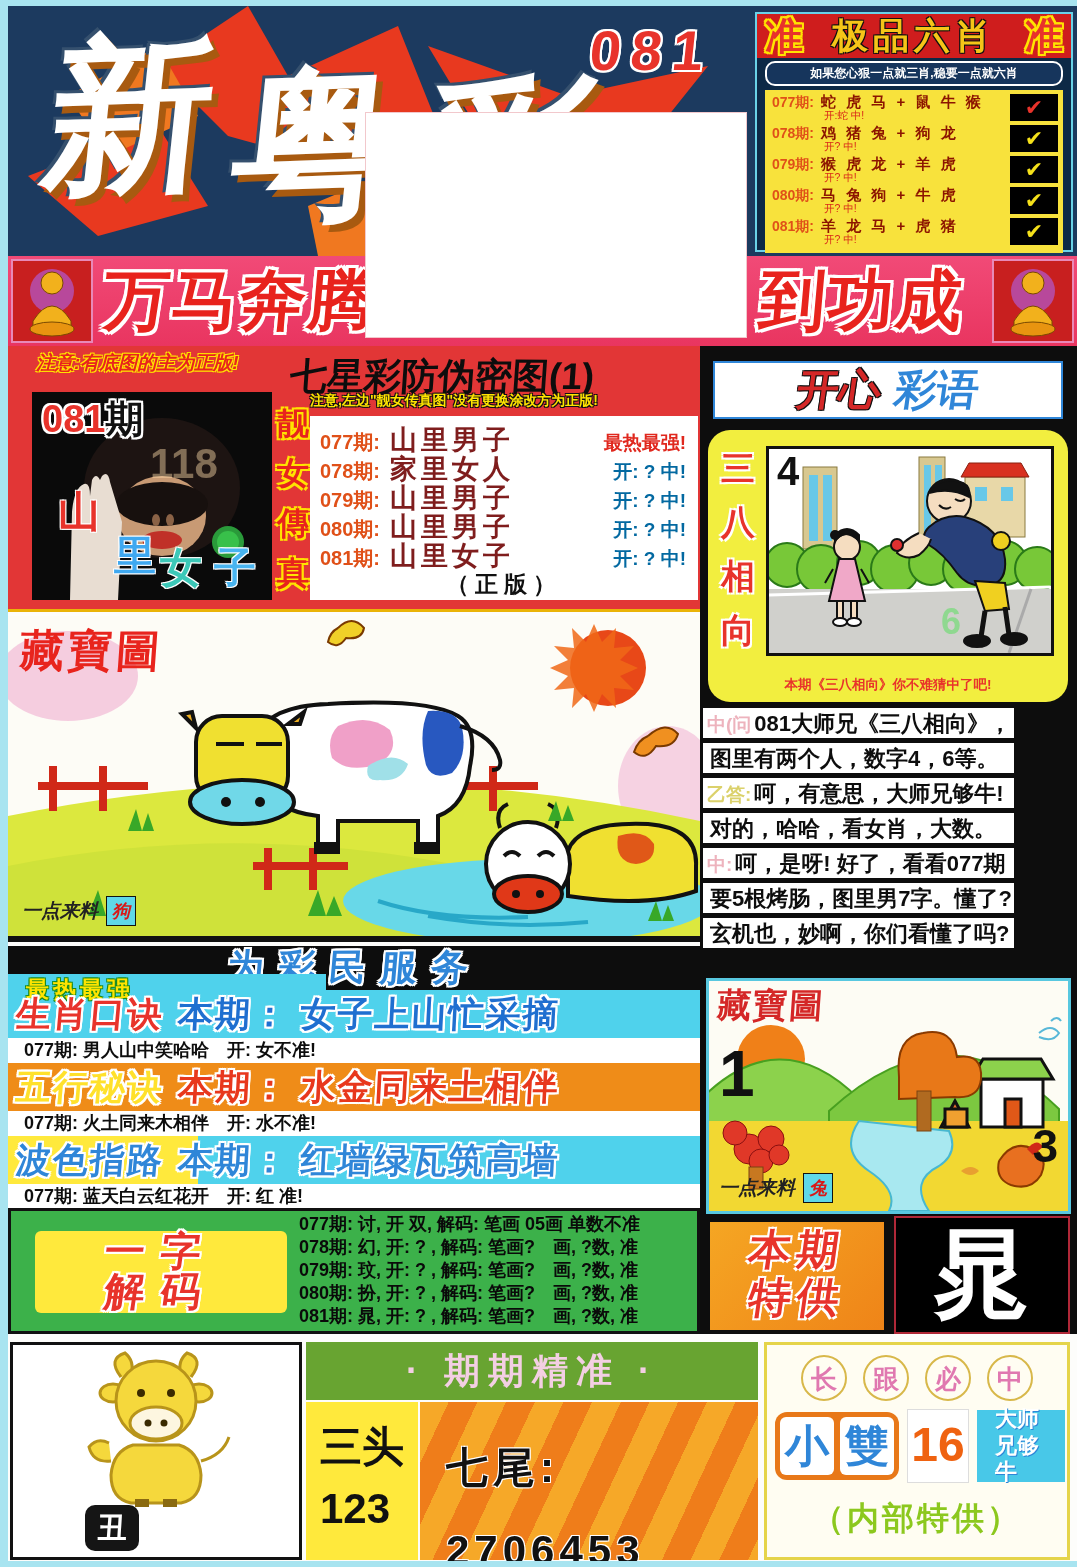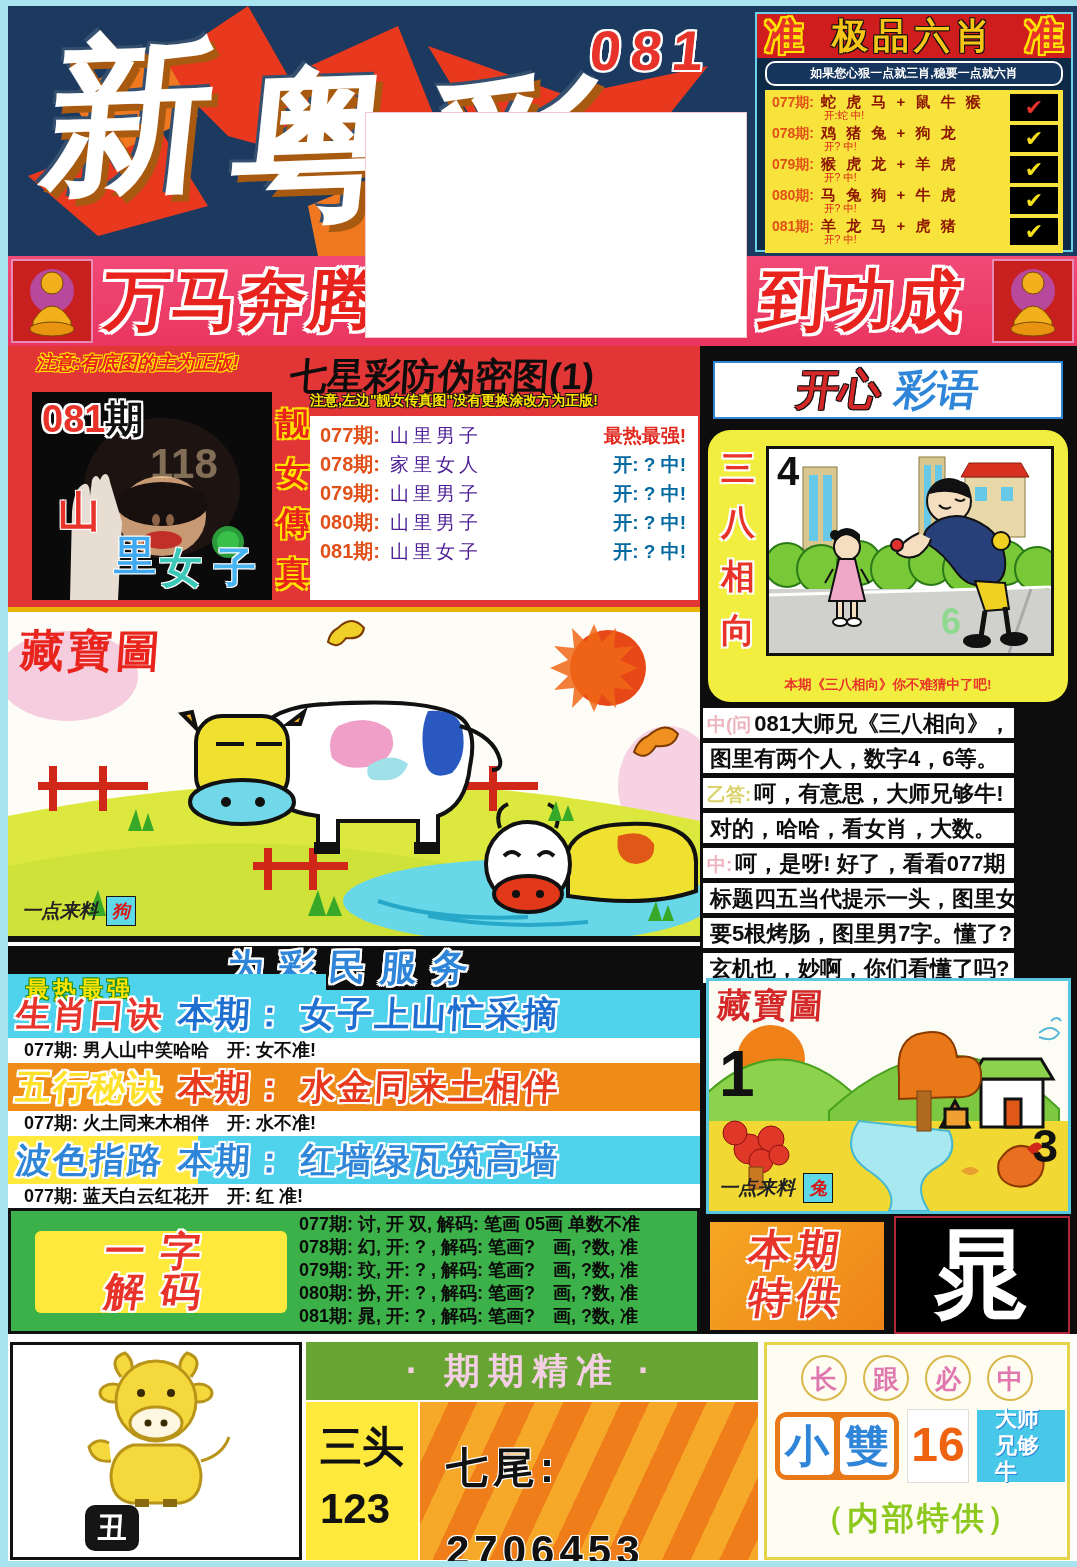--- a/index.html
+++ b/index.html
@@ -33,35 +33,35 @@
   .lx-chk span{font-size:22px;font-weight:900;color:#f5e11a;line-height:27px;}
   .lx-chk.red span{color:#e8332b;}
   
   .censor{background:#fff;z-index:6;border:1px solid #f2c8cc;box-sizing:border-box;}
   
   .banner{left:8px;top:256px;width:1069px;height:90px;background:linear-gradient(180deg,#f14a77,#e93560);}
   .buddha{position:absolute;top:3px;width:82px;height:84px;background:#c81f1f;border:2px solid #e889b8;box-sizing:border-box;}
   .banner-txt{position:absolute;top:0;font-size:66px;font-weight:900;color:#e8231d;letter-spacing:2px;transform:skewX(-5deg);
               text-shadow:-3px -3px 0 #fff,3px -3px 0 #fff,-3px 3px 0 #fff,3px 3px 0 #fff,0 3px 0 #fff,0 -3px 0 #fff,3px 0 0 #fff,-3px 0 0 #fff;}
   
-  .secA{left:8px;top:346px;width:692px;height:266px;background:#e23636;border-bottom:5px solid #eab308;box-sizing:border-box;}
+  .secA{left:8px;top:346px;width:692px;height:266px;background:#e23636;border-bottom:3px solid #eab308;box-sizing:border-box;}
   .qx-note-top{position:absolute;left:28px;top:4px;font-size:19px;font-weight:900;font-style:italic;color:#e8241d;
                text-shadow:-1px -1px 0 #ffe400,1px -1px 0 #ffe400,-1px 1px 0 #ffe400,1px 1px 0 #ffe400;}
   .qx-title{position:absolute;left:282px;top:6px;font-size:37px;font-weight:900;color:#0d0d0d;transform:skewX(-4deg);letter-spacing:0px;white-space:nowrap;}
   .photo{position:absolute;left:24px;top:46px;width:240px;height:208px;background:#0a0a0a;overflow:hidden;text-align:center;}
   .photo-issue{position:absolute;left:10px;top:2px;font-size:38px;font-weight:900;}
   .ph-ch{position:absolute;font-size:42px;font-weight:900;}
   .side-label{position:absolute;left:268px;top:56px;width:34px;text-align:center;}
   .side-label span{display:block;font-size:32px;font-weight:900;color:#e8241d;margin-bottom:6px;
                    text-shadow:-2px -2px 0 #ffe400,2px -2px 0 #ffe400,-2px 2px 0 #ffe400,2px 2px 0 #ffe400;}
   .qx-note{position:absolute;left:302px;top:46px;width:390px;font-size:14px;font-weight:900;color:#ffe400;}
   .qx-box{position:absolute;left:302px;top:70px;width:388px;height:184px;background:#fff;padding:6px 10px;box-sizing:border-box;}
   .qxrow{display:flex;align-items:baseline;height:29px;gap:10px;}
   .qx-per{font-size:20px;font-weight:900;color:#e05018;}
-  .qx-txt{font-size:19px;font-weight:400;color:#4c1d95;letter-spacing:4px;}
+  .qx-txt{font-size:27px;font-weight:700;color:#7f1d1d;letter-spacing:4px;}
   .qx-res{margin-left:auto;font-size:19px;font-weight:900;color:#0369a1;padding-right:2px;}
   .qx-res.red{color:#e0281e;}
   .qx-foot{text-align:center;font-size:23px;font-weight:900;color:#111;margin-top:2px;letter-spacing:6px;}
   
   .secB{left:8px;top:616px;width:692px;height:326px;background:#fff;border-bottom:6px solid #111;box-sizing:border-box;overflow:hidden;}
   .tz-label{position:absolute;left:12px;top:6px;font-size:44px;font-weight:900;color:#e8241d;letter-spacing:4px;transform:skewX(-4deg);}
   .tz-src{position:absolute;font-size:19px;font-weight:bold;font-style:italic;color:#222;}
   .tz-tag{display:inline-block;background:#5fd8e8;color:#d81818;font-size:18px;font-weight:900;padding:2px 5px;margin-left:8px;border:1px solid #111;}
   
   .secC{left:8px;top:946px;width:692px;height:262px;background:#fff;}
@@ -280,20 +280,21 @@
       <div class="qxrow">
           <span class="qx-per">080期:</span>
           <span class="qx-txt">山里男子</span>
           <span class="qx-res">开: ? 中!</span>
         </div>
       <div class="qxrow">
           <span class="qx-per">081期:</span>
           <span class="qx-txt">山里女子</span>
           <span class="qx-res">开: ? 中!</span>
         </div>
+      <div class="qx-foot">（正版）</div>
     </div>
   </div>
 
   <div class="abs secB">
     <svg width="692" height="320" viewBox="0 0 692 320">
       <rect width="692" height="320" fill="#fdfcf6"></rect>
       <ellipse cx="60" cy="60" rx="70" ry="45" fill="#f2c0da" opacity=".8"></ellipse>
       <ellipse cx="660" cy="170" rx="50" ry="60" fill="#f2c0da" opacity=".7"></ellipse>
       <path d="M0,200 Q346,130 692,205 L692,320 0,320 Z" fill="#dce83e"></path>
       <path d="M0,250 Q250,200 500,260 L500,320 0,320 Z" fill="#cfe23a"></path>
@@ -458,21 +459,20 @@
       </div>
       <div class="card-cap">本期《三八相向》你不难猜中了吧!</div>
     </div>
 
     <div class="dlg">
       <div class="dlg-row"><span class="dlg-pre">中(问</span><span class="dlg-txt">081大师兄《三八相向》，</span></div>
       <div class="dlg-row"><span class="dlg-pre"></span><span class="dlg-txt">图里有两个人，数字4，6等。</span></div>
       <div class="dlg-row"><span class="dlg-pre" style="color:#cfc23a;">乙答:</span><span class="dlg-txt">呵，有意思，大师兄够牛!</span></div>
       <div class="dlg-row"><span class="dlg-pre"></span><span class="dlg-txt">对的，哈哈，看女肖，大数。</span></div>
       <div class="dlg-row"><span class="dlg-pre">中:</span><span class="dlg-txt">呵，是呀! 好了，看看077期</span></div>
-      <div class="dlg-row"><span class="dlg-pre"></span><span class="dlg-txt">标题四五当代提示一头，图里女</span></div>
       <div class="dlg-row"><span class="dlg-pre"></span><span class="dlg-txt">要5根烤肠，图里男7字。懂了?</span></div>
       <div class="dlg-row"><span class="dlg-pre"></span><span class="dlg-txt">玄机也，妙啊，你们看懂了吗?</span></div>
     </div>
 
     <div class="tz2">
       <svg width="360" height="230" viewBox="0 0 360 230">
         <rect width="360" height="230" fill="#fdfcf4"></rect>
         <circle cx="62" cy="78" r="34" fill="#f08018"></circle>
         <path d="M-10,120 Q70,38 150,118 Q180,150 150,160 L-10,160 Z" fill="#8cd24c" stroke="#48a020" stroke-width="2"></path>
         <path d="M120,130 Q240,20 350,128 L350,160 120,160 Z" fill="#7cc840" stroke="#48a020" stroke-width="2"></path>

